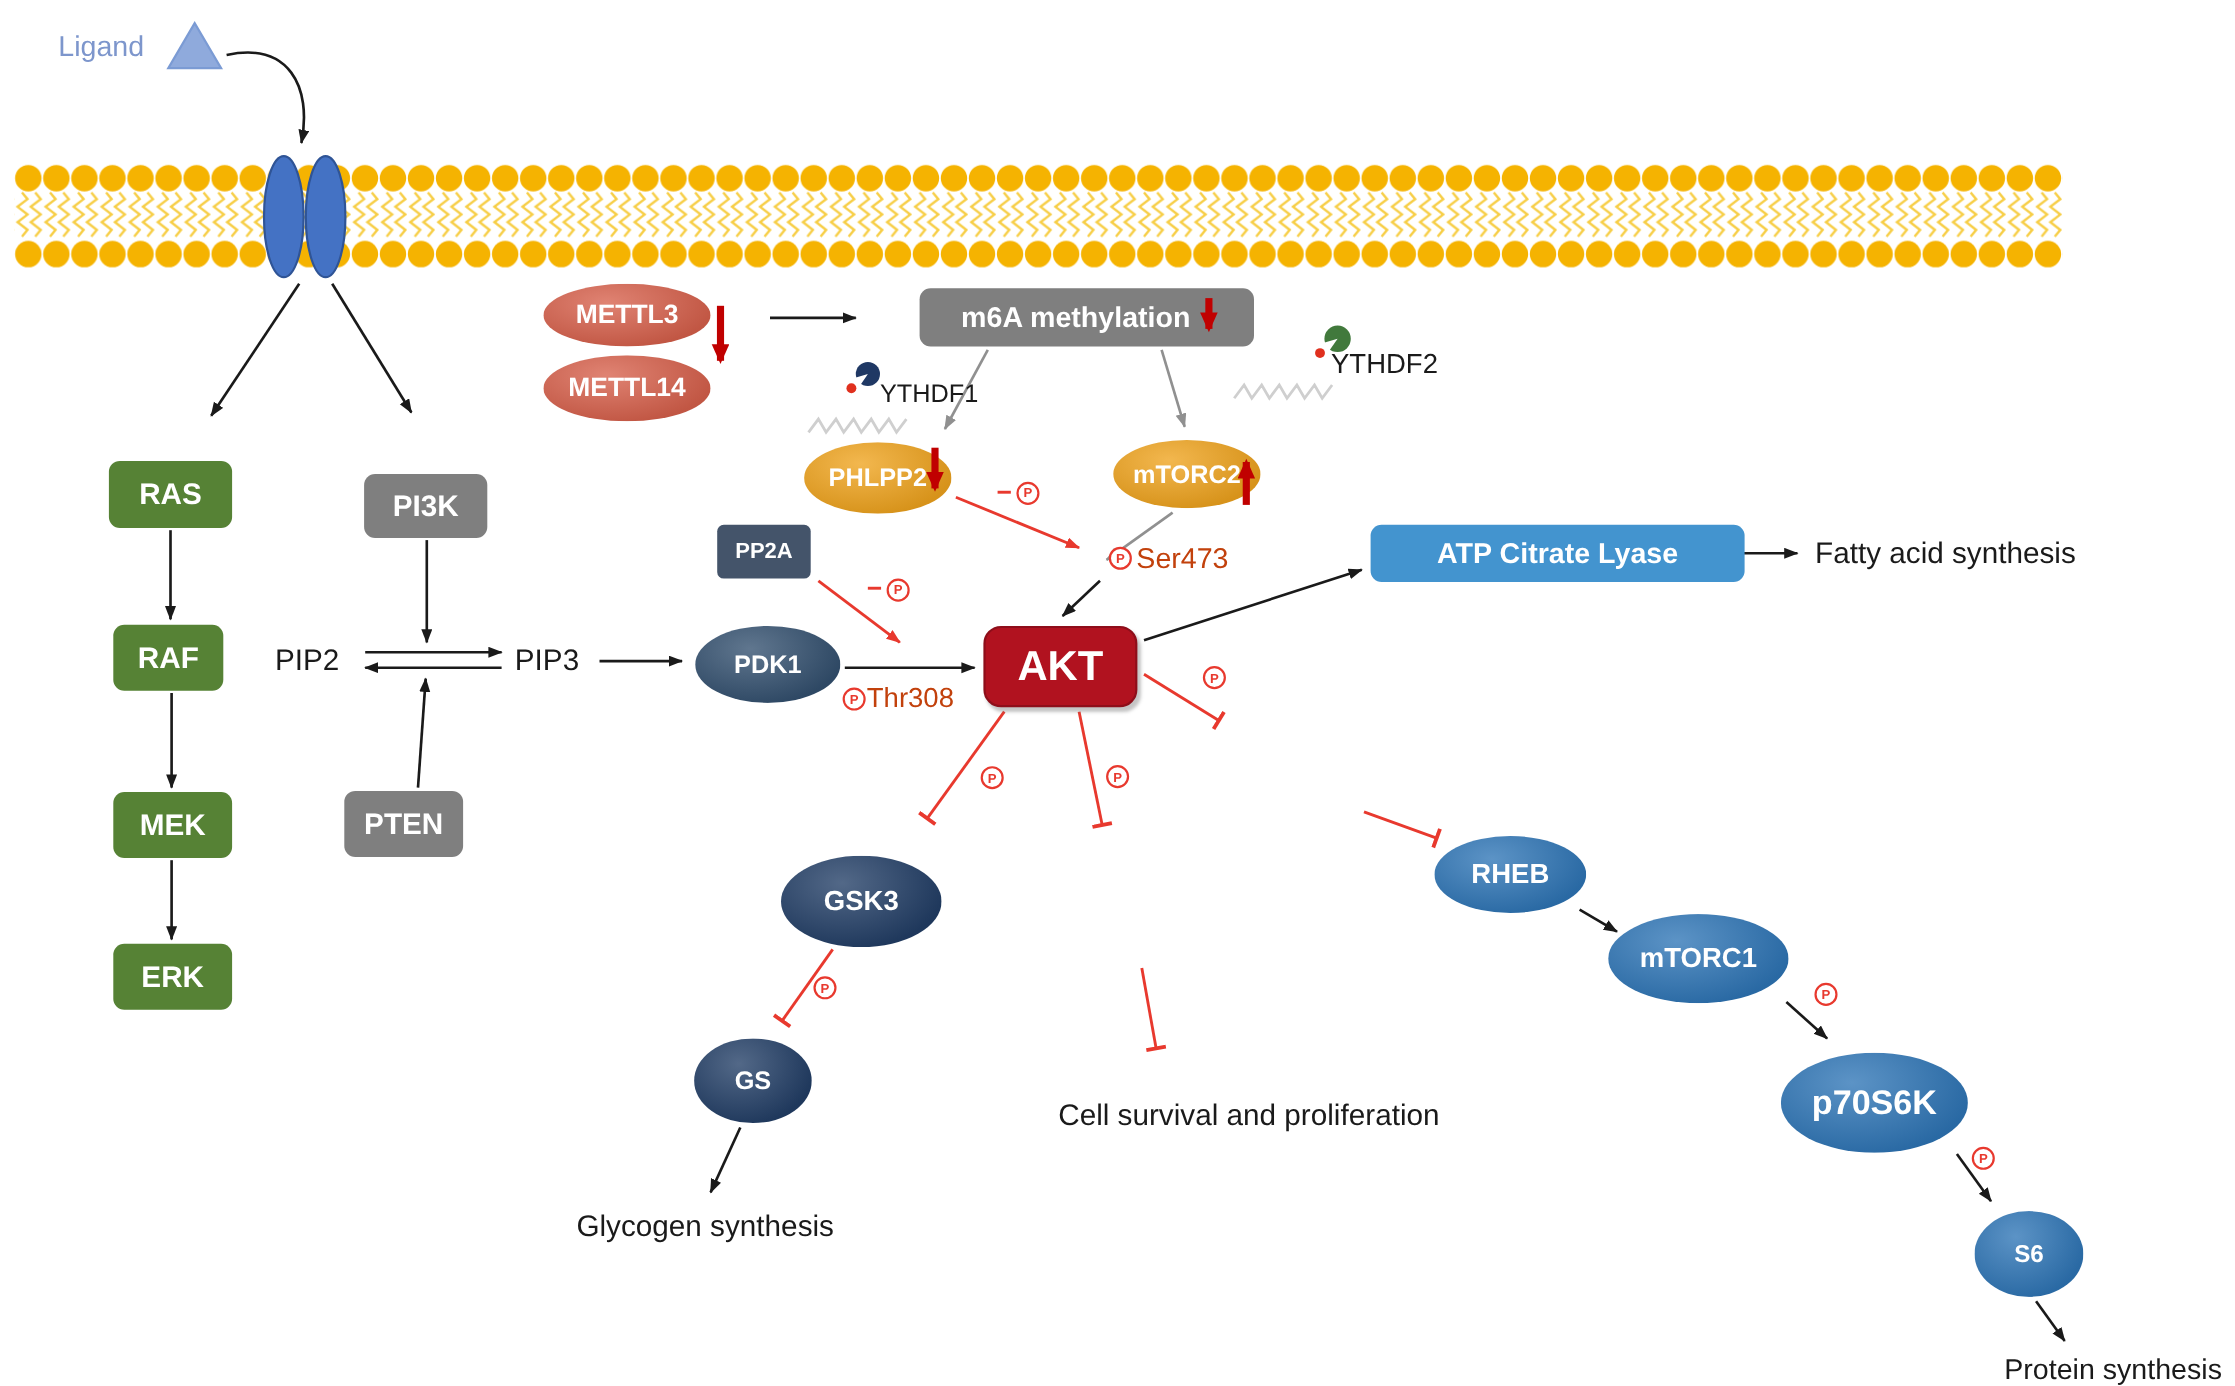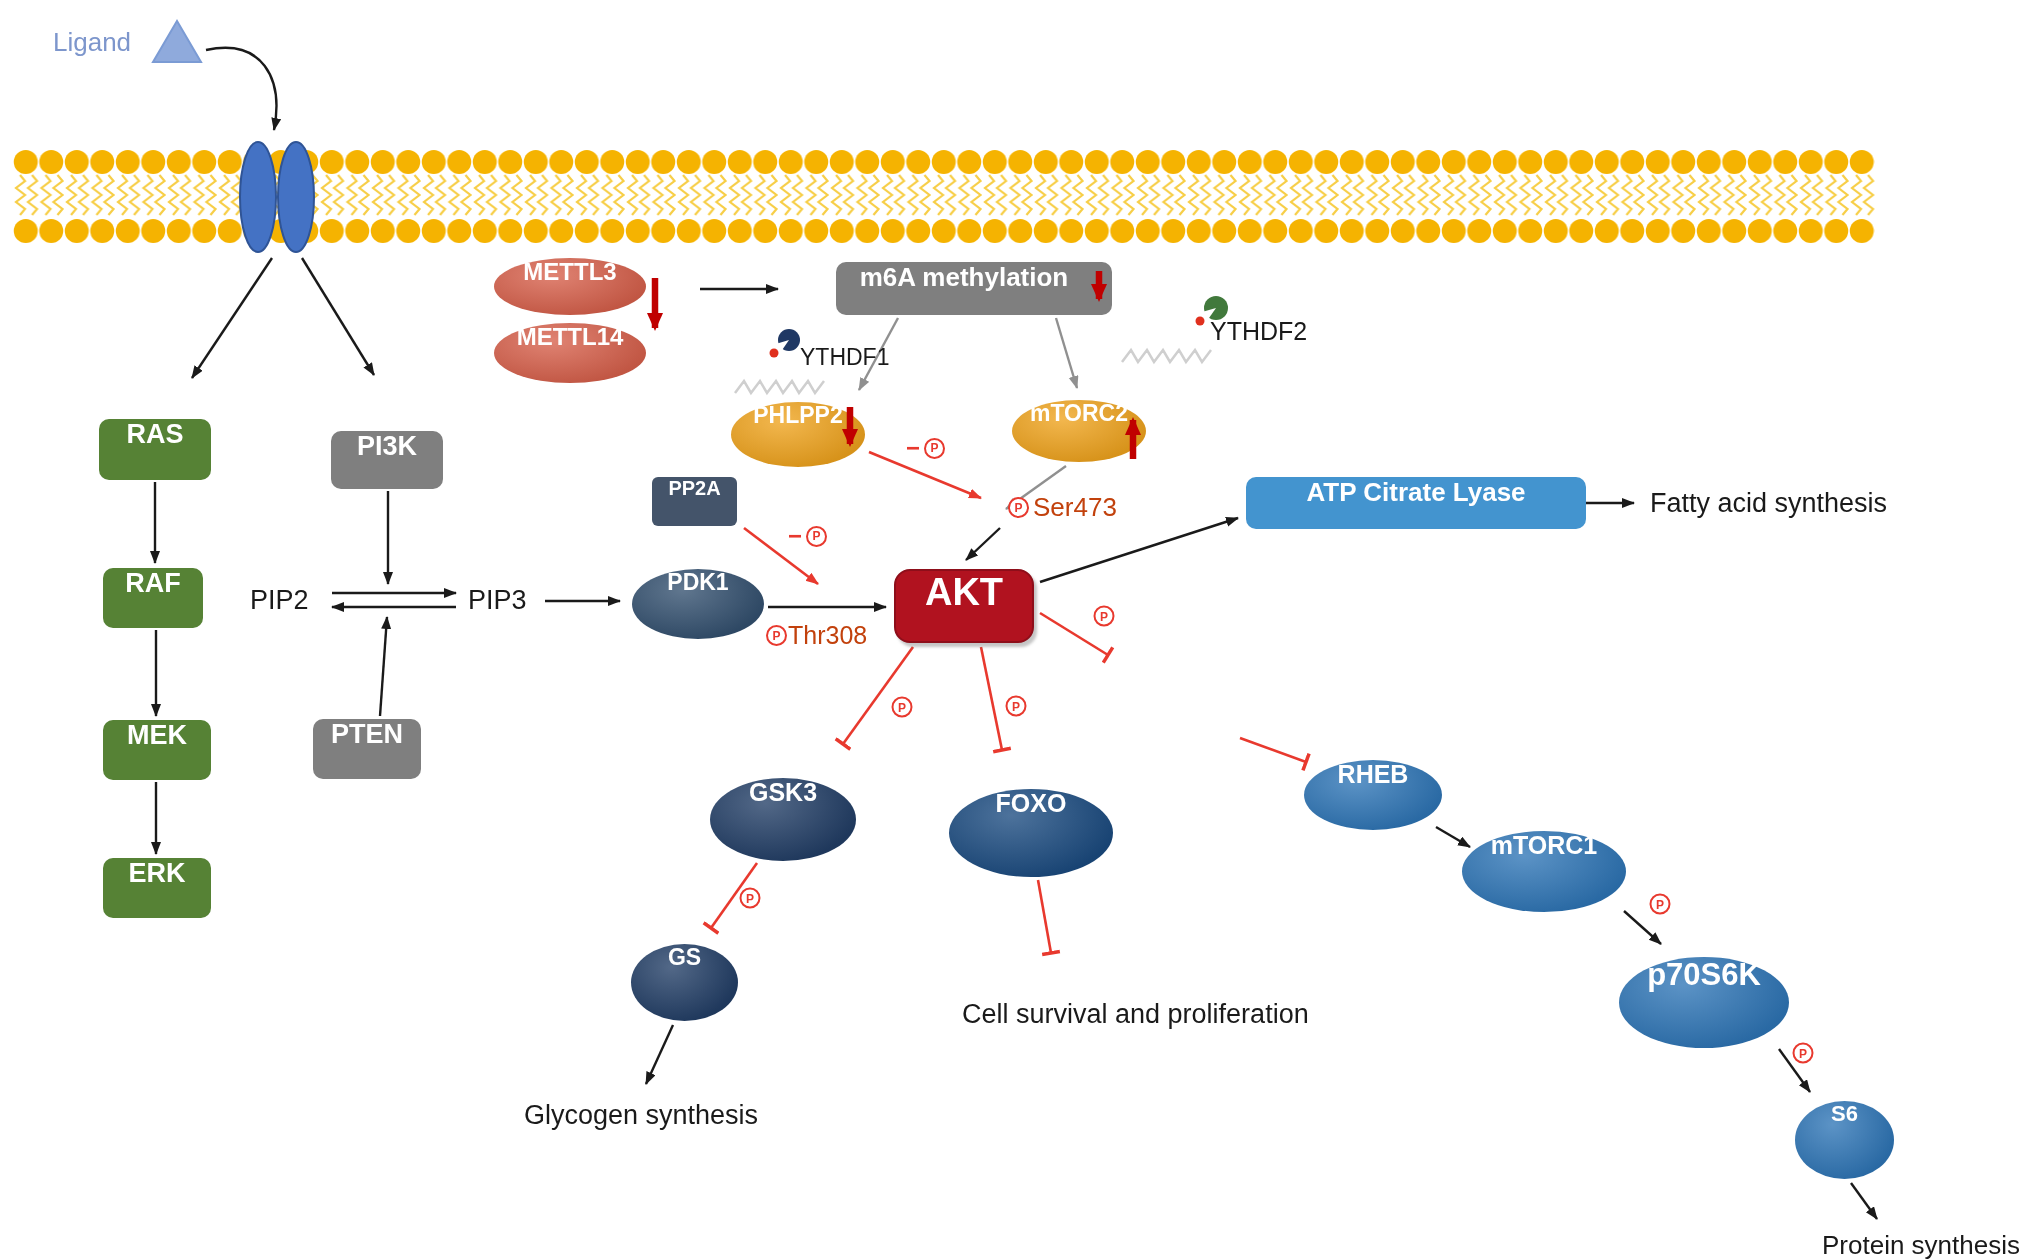--- a/index.html
+++ b/index.html
@@ -1,21 +1,21 @@
 <!DOCTYPE html>
 <html><head>
 <meta charset="utf-8">
 <style>
   *{box-sizing:border-box;margin:0;padding:0}
   body{font-family:"Liberation Sans",sans-serif;background:#fff}
   #canvas{position:relative;width:2032px;height:1260px;background:#fff;overflow:hidden}
   svg.layer{position:absolute;left:0;top:0}
   #connectors{z-index:5}
   #overlay{z-index:20}
-  .node{position:absolute;display:flex;justify-content:center;color:#fff;font-weight:bold;font-size:25px;z-index:10;text-align:center;white-space:nowrap}
+  .node{position:absolute;display:flex;align-items:center;justify-content:center;color:#fff;font-weight:bold;font-size:25px;z-index:10;text-align:center;white-space:nowrap}
   .rect{border-radius:10px}
   .ellipse{border-radius:50%;background-image:radial-gradient(ellipse at 38% 30%, rgba(255,255,255,.22), rgba(0,0,0,.10) 75%)}
   .green{background-color:#568235}
   .gray{background-color:#7F7F7F}
   .slate{background-color:#44546A;border-radius:6px}
   .lightblue{background-color:#4394CF}
   .redell{background-color:#D7604B}
   .gold{background-color:#EFA31D}
   .navy{background-color:#33506F}
   .darknavy{background-color:#223E66}
@@ -139,21 +139,21 @@
       <span>PTEN</span>
     </div>
 
   <div class="node ellipse redell" style="left:494px;top:258px;width:152px;height:57px;font-size:24px">
       <span>METTL3</span>
     </div>
   <div class="node ellipse redell" style="left:494px;top:323px;width:152px;height:60px;font-size:24px">
       <span>METTL14</span>
     </div>
 
-  <div class="node rect gray" style="left:836px;top:262px;width:276px;height:53px;font-size:26px;padding-right:20px">
+  <div class="node rect gray" style="left:836px;top:262px;width:304px;height:53px;font-size:26px;padding-right:20px">
       <span>m6A methylation</span>
     </div>
 
   <div class="node ellipse gold" style="left:731px;top:402px;width:134px;height:65px;font-size:23px">
       <span>PHLPP2</span>
     </div>
   <div class="node ellipse gold" style="left:1012px;top:400px;width:134px;height:62px;font-size:23px">
       <span>mTORC2</span>
     </div>
 
@@ -170,23 +170,20 @@
 
   <div class="node rect lightblue" style="left:1246px;top:477px;width:340px;height:52px;font-size:26px">
       <span>ATP Citrate Lyase</span>
     </div>
 
   <div class="node ellipse darknavy" style="left:710px;top:778px;width:146px;height:83px;font-size:25px">
       <span>GSK3</span>
     </div>
   <div class="node ellipse darknavy" style="left:631px;top:944px;width:107px;height:77px;font-size:23px">
       <span>GS</span>
-    </div>
-  <div class="node ellipse foxoblue" style="left:949px;top:789px;width:164px;height:88px;font-size:25px">
-      <span>FOXO</span>
     </div>
 
   <div class="node ellipse blue" style="left:1304px;top:760px;width:138px;height:70px;font-size:25px">
       <span>RHEB</span>
     </div>
   <div class="node ellipse blue" style="left:1462px;top:831px;width:164px;height:81px;font-size:25px">
       <span>mTORC1</span>
     </div>
   <div class="node ellipse blue" style="left:1619px;top:957px;width:170px;height:91px;font-size:31px">
       <span>p70S6K</span>

